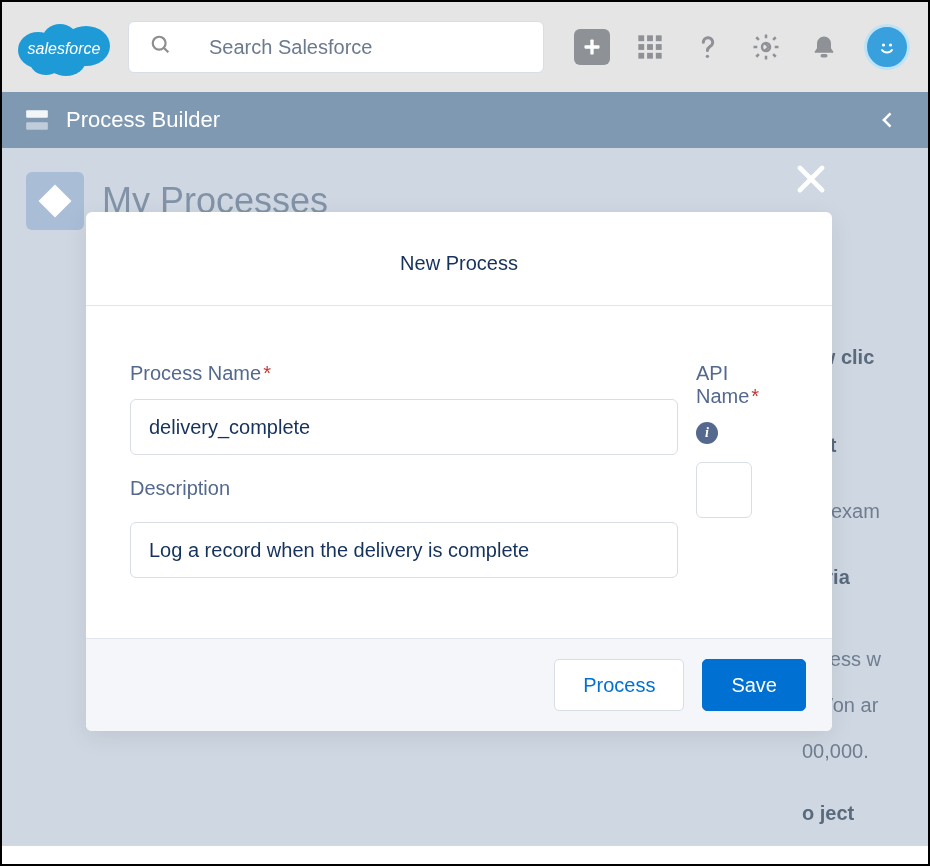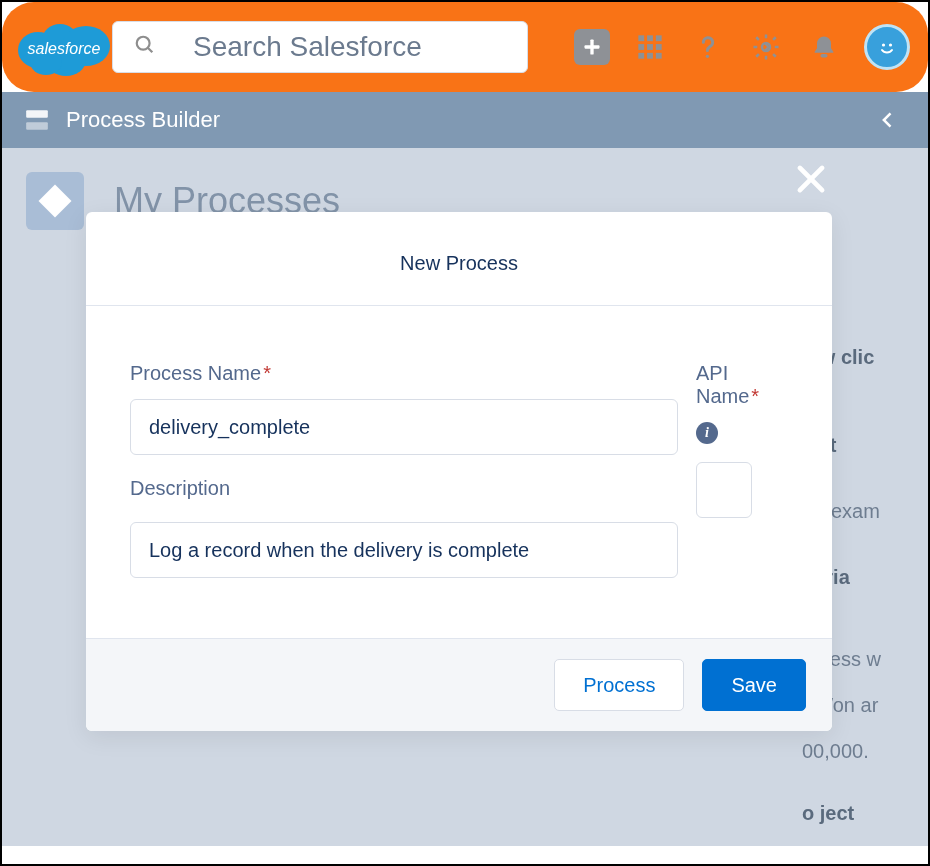--- a/index.html
+++ b/index.html
@@ -11,22 +11,22 @@
     background: #fff;
     border: 2px solid #000;
     position: relative;
   }
 
   
   .topbar {
     display: flex;
     align-items: center;
     padding: 14px 18px 14px 14px;
-    background: #f97316;
-    border-radius: 32px;
+    background: #e5e5e5;
+    gap: 16px;
   }
   .logo {
     width: 96px;
     height: 62px;
     position: relative;
     flex-shrink: 0;
   }
   .logo svg { display:block; }
   .search-wrap {
     position: relative;
@@ -38,21 +38,21 @@
     top: 50%;
     transform: translateY(-50%);
     color: #8e8e8e;
   }
   .search-input {
     width: 100%;
     height: 52px;
     border: 1px solid #d8dde6;
     border-radius: 6px;
     padding-left: 80px;
-    font-size: 28px;
+    font-size: 20px;
     color: #54698d;
   }
   .search-input::placeholder { color: #6b7a8e; }
   .topbar-right {
     display: flex;
     align-items: center;
     gap: 22px;
     margin-left: auto;
   }
   .iconbtn {
@@ -104,21 +104,21 @@
     background: #cfd7e2;
     overflow:hidden;
   }
   .backdrop .bd-inner {
     padding: 24px;
     color:#6b798b;
   }
   .bd-head {
     display:flex;
     align-items:center;
-    gap: 30px;
+    gap: 18px;
     margin-bottom: 40px;
   }
   .bd-head .bd-icon {
     width: 58px; height:58px;
     background:#a9bdd6;
     border-radius:6px;
     display:flex; align-items:center; justify-content:center;
   }
   .bd-head h1 {
     font-size: 36px;

